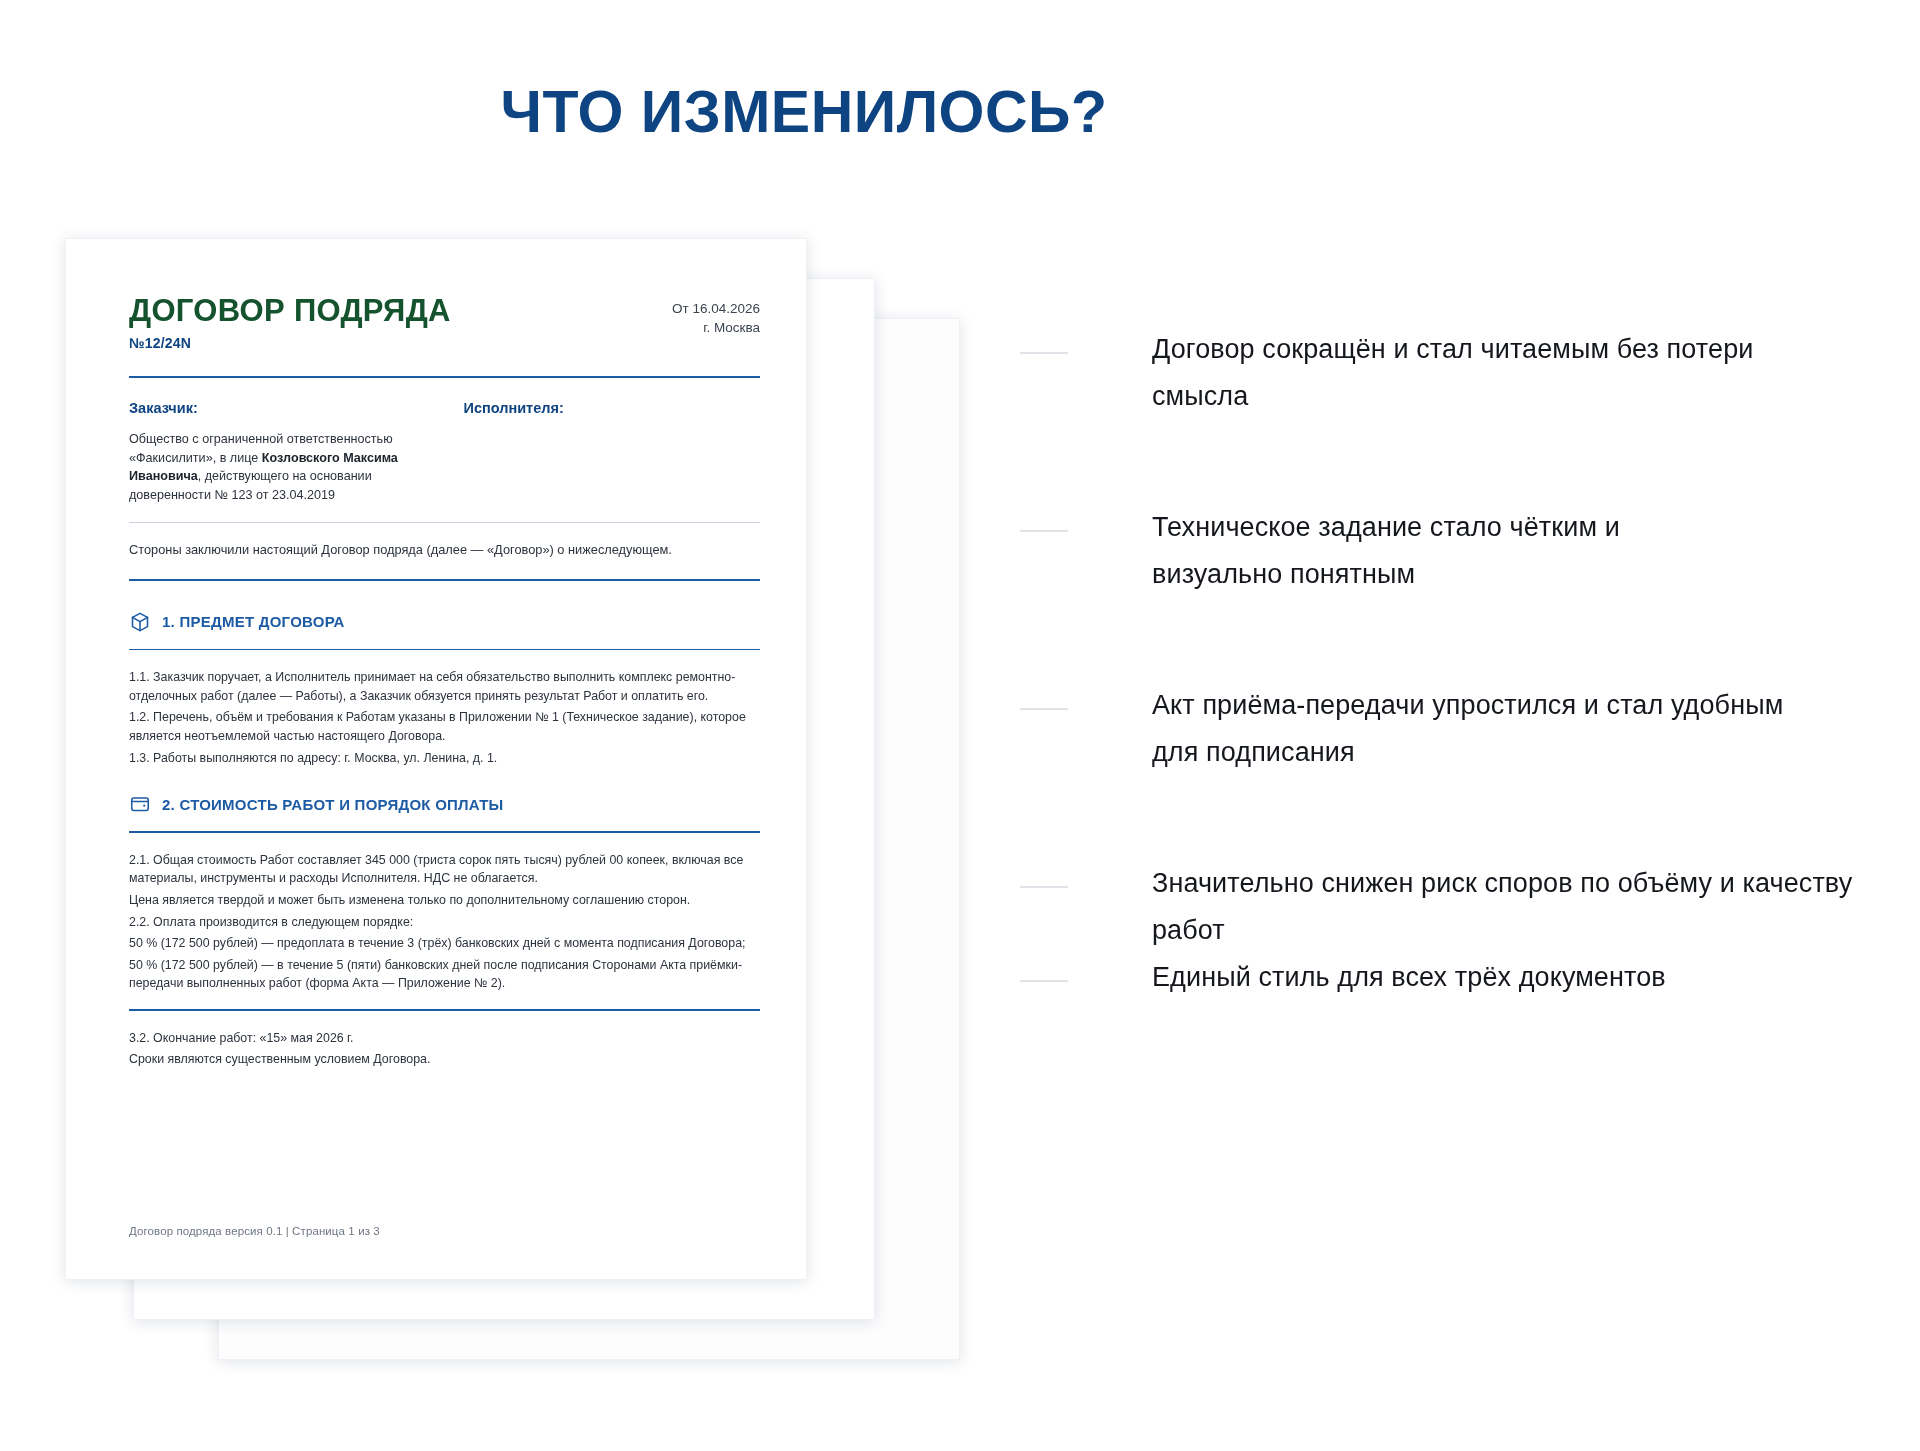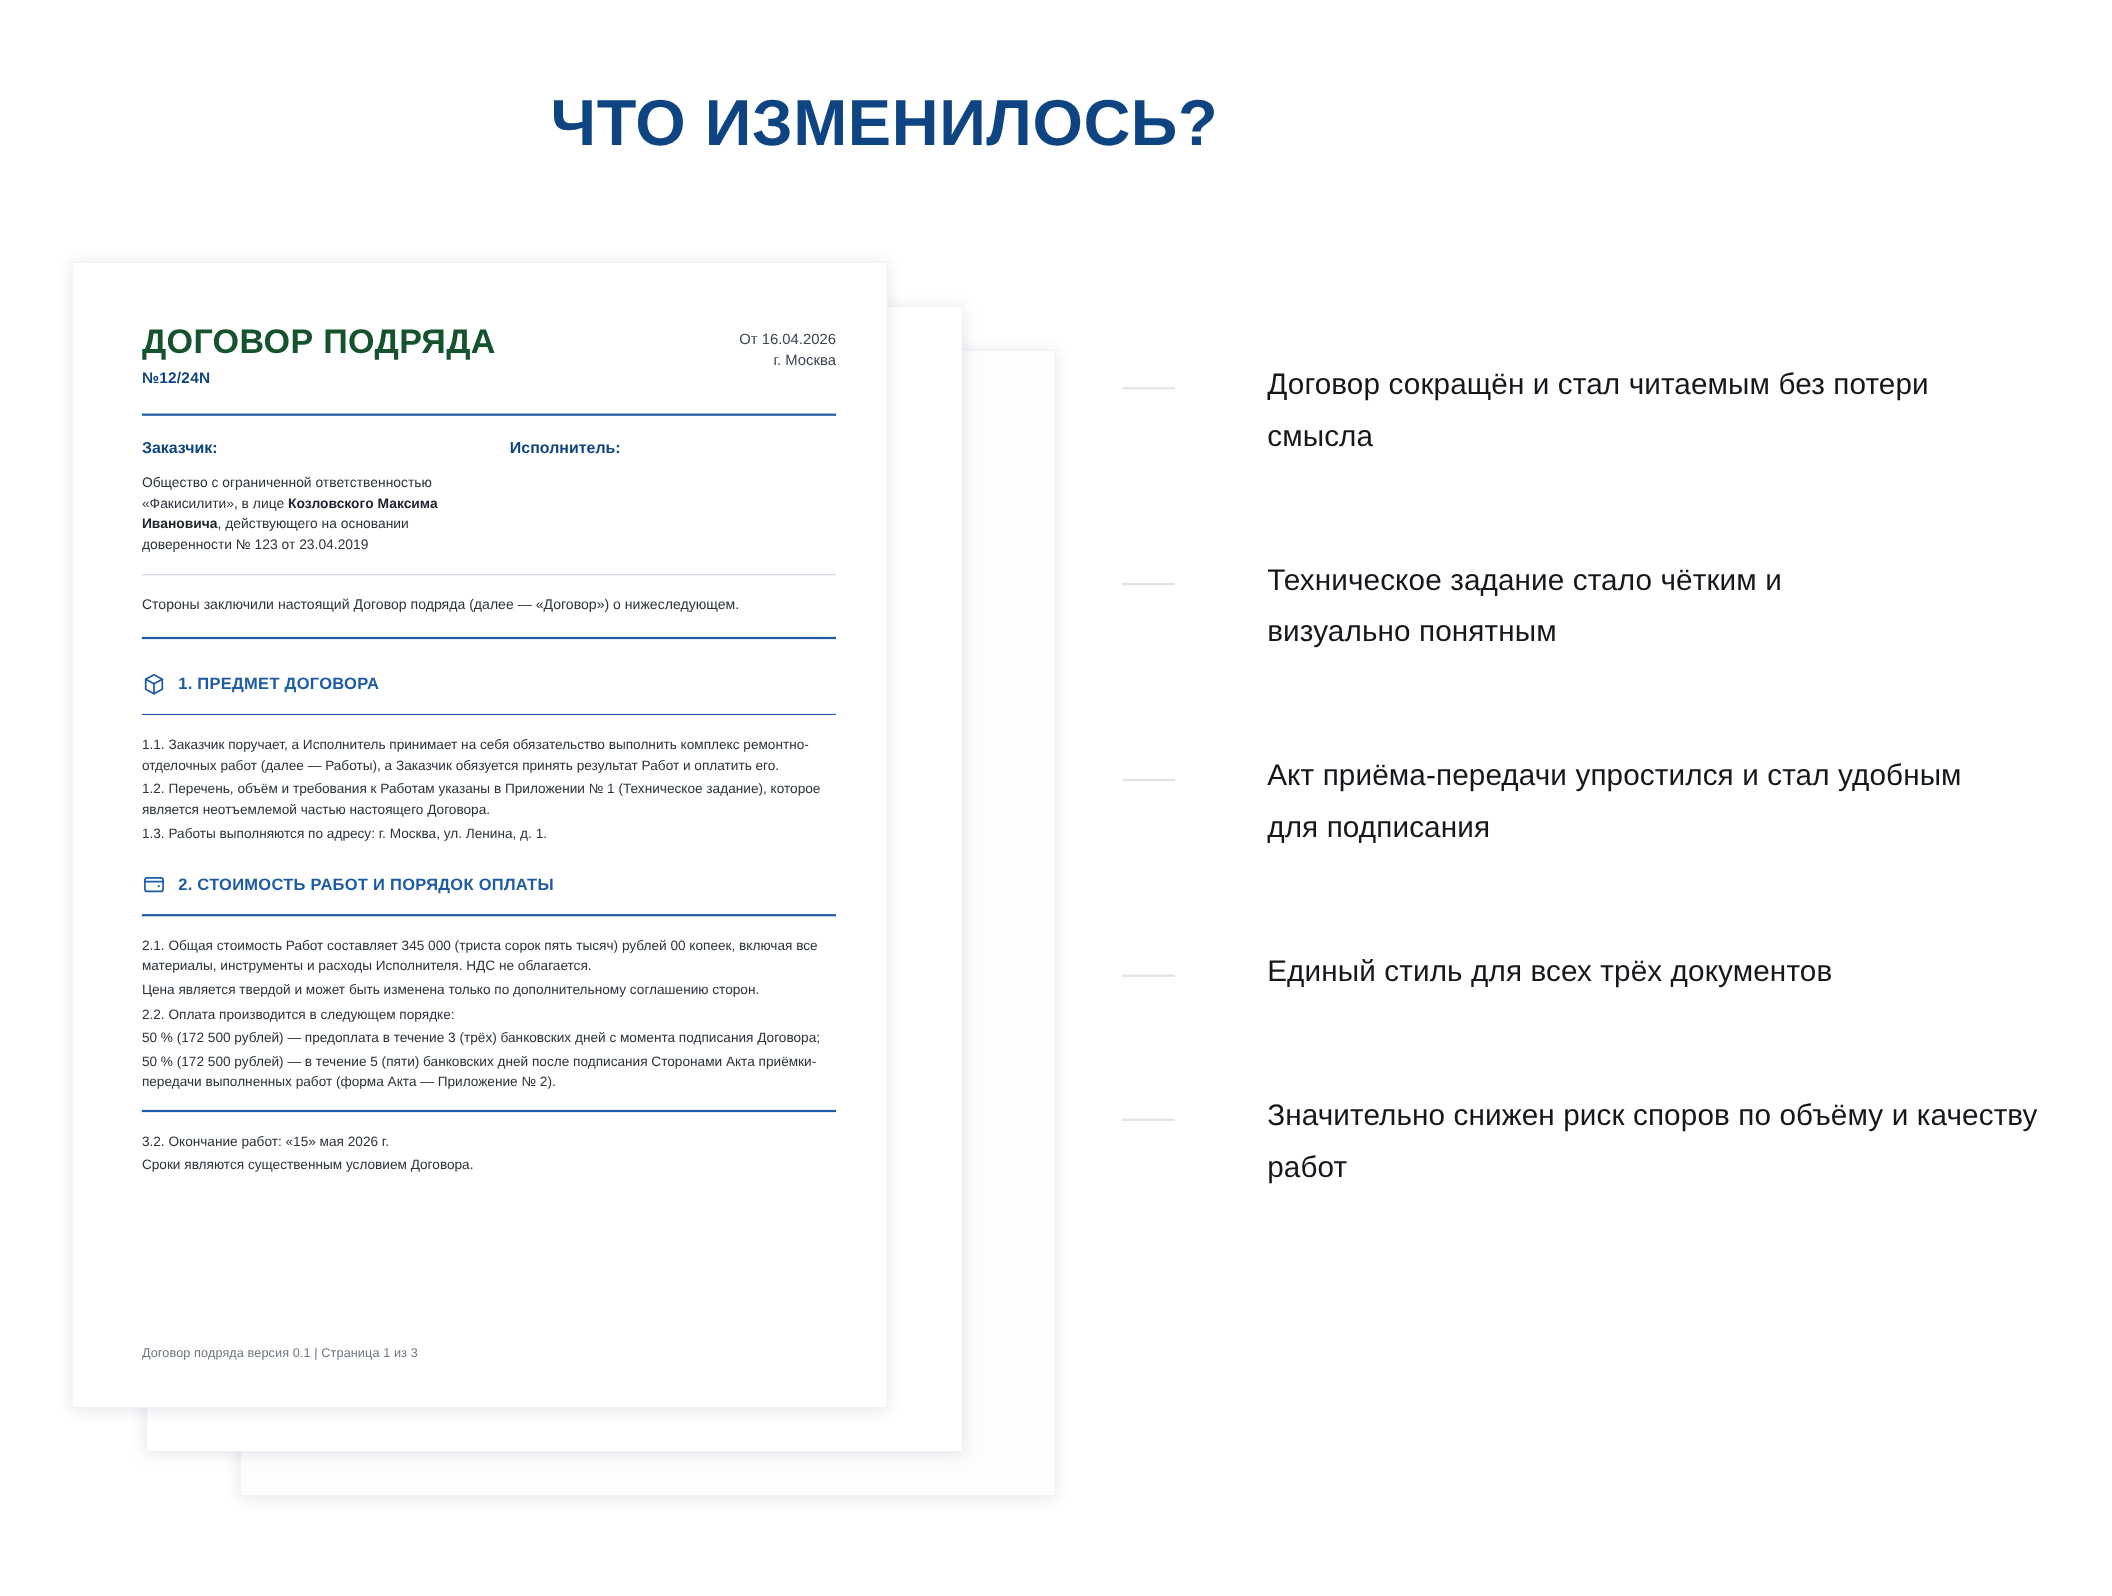--- a/index.html
+++ b/index.html
@@ -253,21 +253,21 @@
         <div class="party-col">
           <div class="party-title">Заказчик:</div>
           <div class="party-body">
             <span>Общество с ограниченной ответственностью</span>
             <span>«Факисилити», в лице </span><b>Козловского Максима</b> <b>Ивановича</b><span>, действующего на основании</span>
             <span>доверенности № 123 от 23.04.2019</span>
           </div>
         </div>
 
         <div class="party-col">
-          <div class="party-title">Исполнитель:</div>
+          <div class="party-title">Исполнителя:</div>
         </div>
       </div>
 
       <div class="rule-light" style="margin-top:18px;"></div>
 
       <div class="lead-text" style="margin-top:17px;">Стороны заключили настоящий Договор подряда (далее — «Договор») о нижеследующем.</div>
 
       <div class="rule" style="margin-top:20px;"></div>
 
       <div class="section-head" style="margin-top:30px;">
@@ -328,23 +328,23 @@
   <div class="bullet-row" style="margin-bottom:84px;">
     <span class="bullet-dash"></span>
     <span class="bullet-text" style="max-width:600px;">Техническое задание стало чётким и визуально понятным</span>
   </div>
 
   <div class="bullet-row" style="margin-bottom:84px;">
     <span class="bullet-dash"></span>
     <span class="bullet-text" style="max-width:680px;">Акт приёма-передачи упростился и стал удобным для подписания</span>
   </div>
 
+  <div class="bullet-row">
+    <span class="bullet-dash"></span>
+    <span class="bullet-text" style="max-width:720px;">Значительно снижен риск споров по объёму и качеству работ</span>
+  </div>
+
   <div class="bullet-row" style="margin-bottom:84px;">
     <span class="bullet-dash"></span>
     <span class="bullet-text" style="max-width:700px;">Единый стиль для всех трёх документов</span>
   </div>
 
-  <div class="bullet-row">
-    <span class="bullet-dash"></span>
-    <span class="bullet-text" style="max-width:720px;">Значительно снижен риск споров по объёму и качеству работ</span>
-  </div>
-
 </div>
 
 </body></html>

